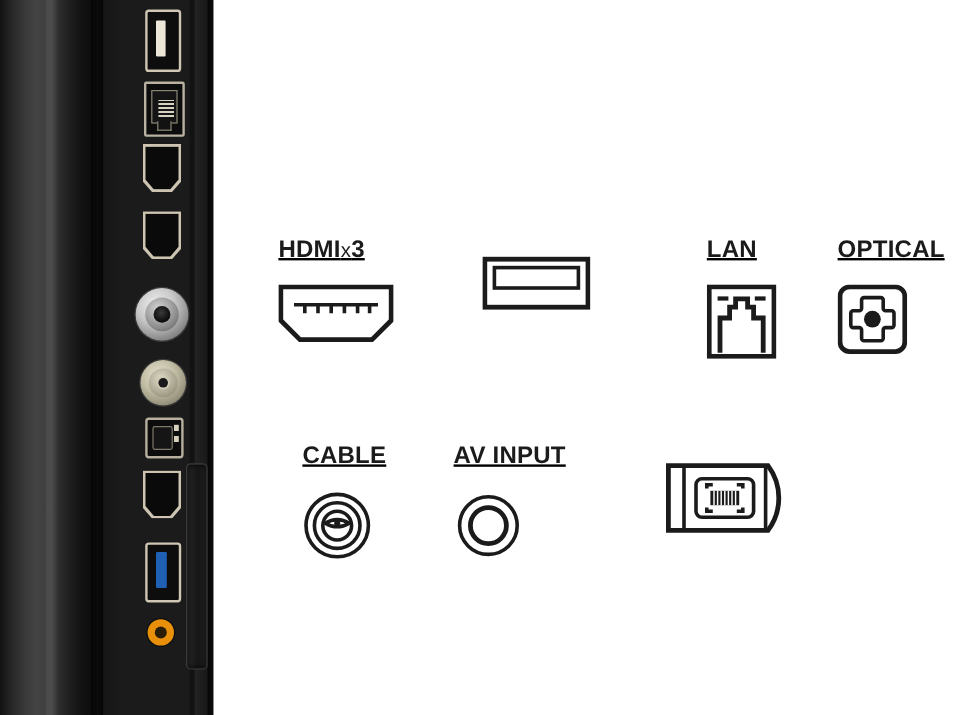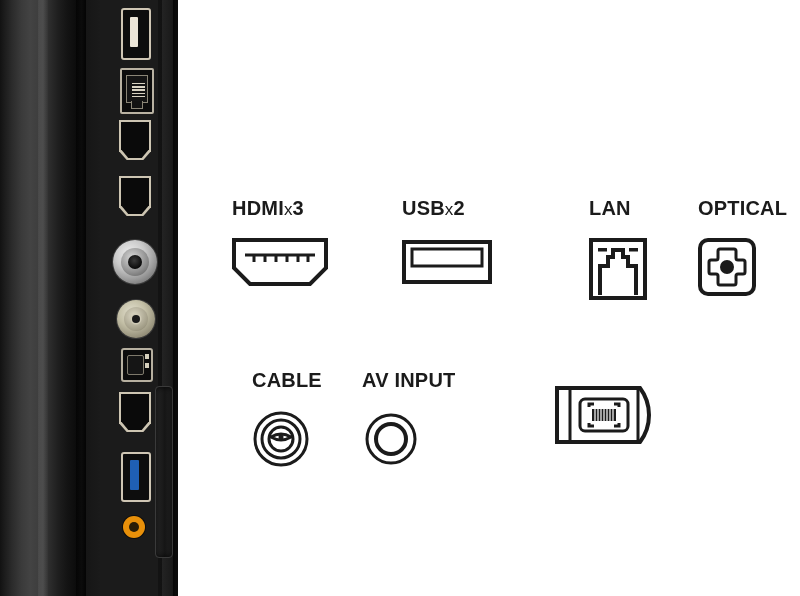--- a/index.html
+++ b/index.html
@@ -173,42 +173,42 @@
 
   
   #legend{
     position:absolute;left:178px;top:0;width:622px;height:596px;
     background:#ffffff;
   }
   .row{position:absolute;left:0;width:100%;}
   #row-1{top:196px;}
   #row-2{top:368px;}
 
-  .cell{position:absolute;top:0;}
+  .cell{position:absolute;top:0;text-decoration:underline;}
   .cell .label{
     font-size:20px;font-weight:bold;color:#1b1b1b;
     letter-spacing:.2px;white-space:nowrap;line-height:24px;
     margin:0;
   }
   .label .mult{font-weight:normal;font-size:17px;}
   .label .cnt{font-weight:bold;font-size:20px;}
   .glyph{margin-top:16px;}
 
   svg{display:block;}
   .stroke{fill:none;stroke:#1b1b1b;stroke-width:4;}
   .stroke-thin{fill:none;stroke:#1b1b1b;stroke-width:3;}
   .fill-d{fill:#1b1b1b;}
 
   
   #cell-hdmi{left:54px;}
   #cell-usb{left:224px;}
   #cell-lan{left:411px;}
   #cell-optical{left:520px;}
   #cell-cable{left:58px;margin-left:16px;}
-  #cell-avinput{left:184px;}
+  #cell-avinput{left:200px;}
   #cell-cislot{left:376px;}
 </style>
 </head>
 <body>
 
 <div id="tv-photo">
   <div class="panel-edge"></div>
   <div class="panel-edge-hi"></div>
   <div class="edge-gap"></div>
   <div class="bay"></div>
@@ -263,21 +263,20 @@
             <line x1="44" y1="17" x2="44" y2="24"></line>
             <line x1="55" y1="17" x2="55" y2="24"></line>
             <line x1="66" y1="17" x2="66" y2="24"></line>
             <line x1="76" y1="17" x2="76" y2="24"></line>
           </g>
         </svg>
       </div>
     </div>
 
     <div class="cell" id="cell-usb">
-      <p class="label"><span>USB</span><span class="mult">x</span><span class="cnt">2</span></p>
       <div class="glyph">
         <svg width="90" height="48" viewBox="0 0 90 48">
           <rect class="stroke" x="2" y="4" width="86" height="40"></rect>
           <rect class="stroke-thin" x="10" y="11" width="70" height="17"></rect>
         </svg>
       </div>
     </div>
 
     <div class="cell" id="cell-lan">
       <p class="label"><span>LAN</span><span class="mult"></span><span class="cnt"></span></p>

